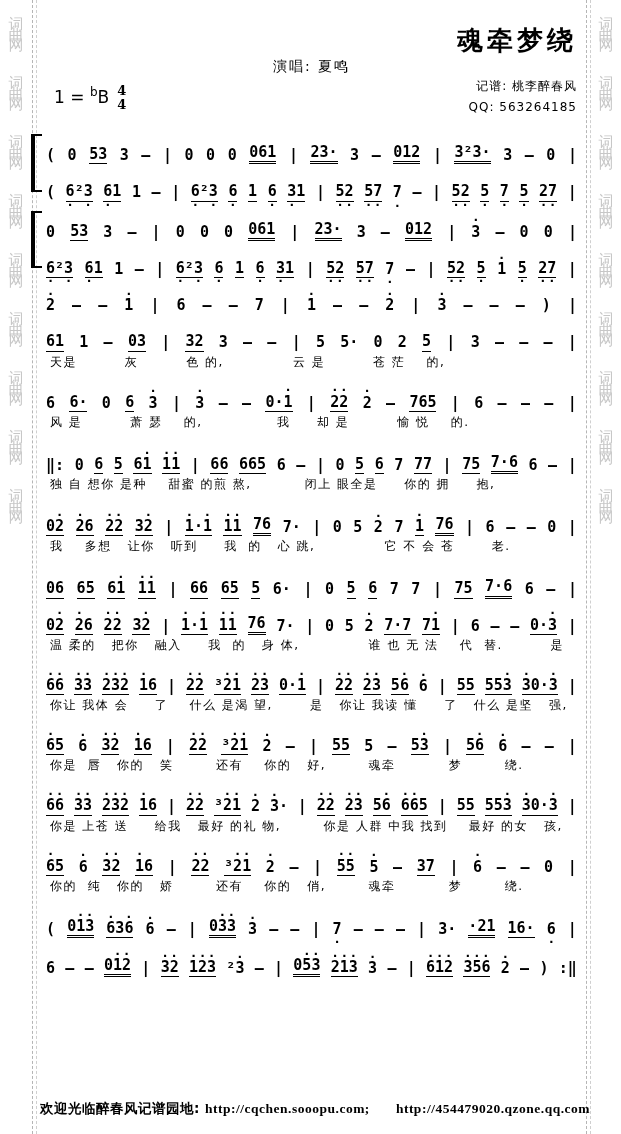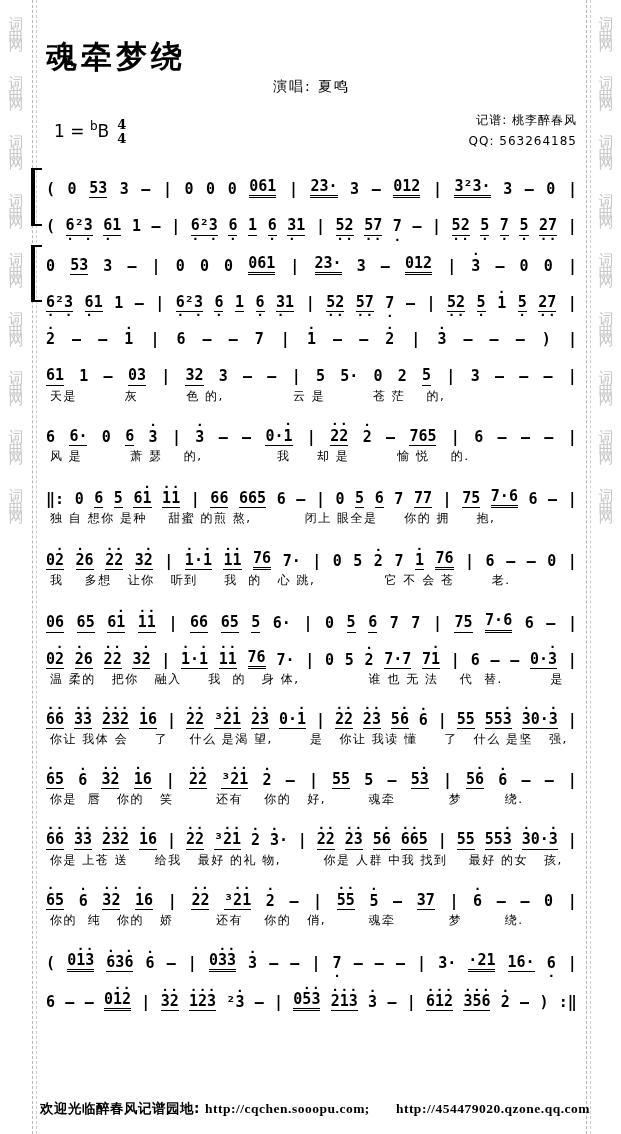--- a/index.html
+++ b/index.html
@@ -6,23 +6,23 @@
   .page{position:relative;width:621px;height:1134px;background:#ffffff;overflow:hidden;
         font-family:"DejaVu Sans",sans-serif;color:#000;}
   
   .wm{position:absolute;top:4px;bottom:0;width:26px;writing-mode:vertical-rl;text-orientation:upright;
       font-size:15px;letter-spacing:11px;color:#c7c7c7;line-height:26px;overflow:hidden;}
   .wm-left{left:3px;} .wm-right{right:2px;}
   .dash{position:absolute;top:0;bottom:0;width:3px;border-left:1px dashed #b5b5b5;border-right:1px dashed #cfcfcf;}
   .dash-left{left:32px;} .dash-right{right:30px;}
   
   .content{position:absolute;left:46px;right:44px;top:0;}
-  .title{margin-top:36px;text-align:left;font-size:31px;font-weight:bold;letter-spacing:4px;}
+  .title{margin-top:23px;text-align:right;font-size:26px;font-weight:bold;letter-spacing:4px;}
   .singer{text-align:center;font-size:14px;letter-spacing:2px;}
-  .meta-row{margin-top:14px;display:flex;justify-content:space-between;align-items:flex-start;}
+  .meta-row{margin-top:0;display:flex;justify-content:space-between;align-items:flex-start;}
   .keysig{font-size:17px;padding-left:8px;padding-top:8px;white-space:nowrap;}
   .keysig sup{font-size:12px;}
   .meter{display:inline-block;vertical-align:middle;text-align:center;font-weight:bold;font-size:13px;line-height:1.05;margin-left:8px;font-family:"DejaVu Serif",serif;}
   .credits{text-align:right;font-size:12px;line-height:1.75;letter-spacing:1px;}
   
   .music{margin-top:16px;}
   .group{position:relative;margin-bottom:6px;}
   .bracket{position:absolute;left:-15px;top:0;bottom:10px;width:7px;
            border-left:4px solid #000;border-top:2px solid #000;border-bottom:2px solid #000;}
   .note-line{display:flex;justify-content:space-between;align-items:flex-end;

